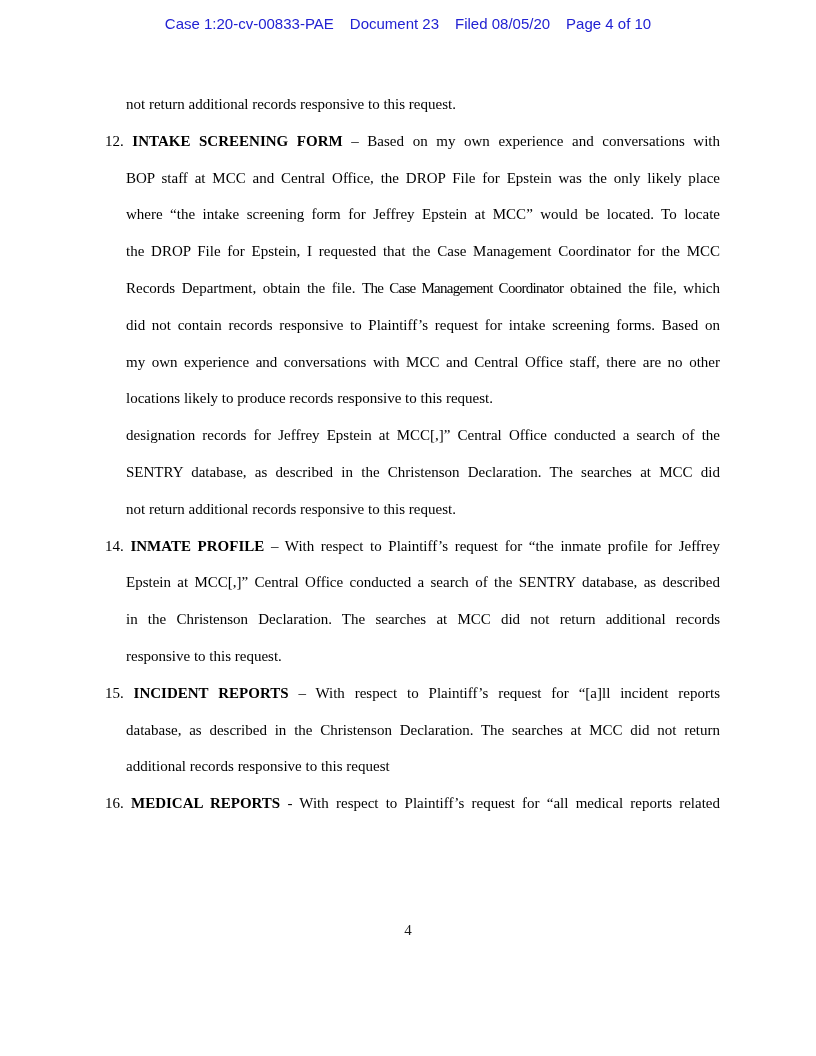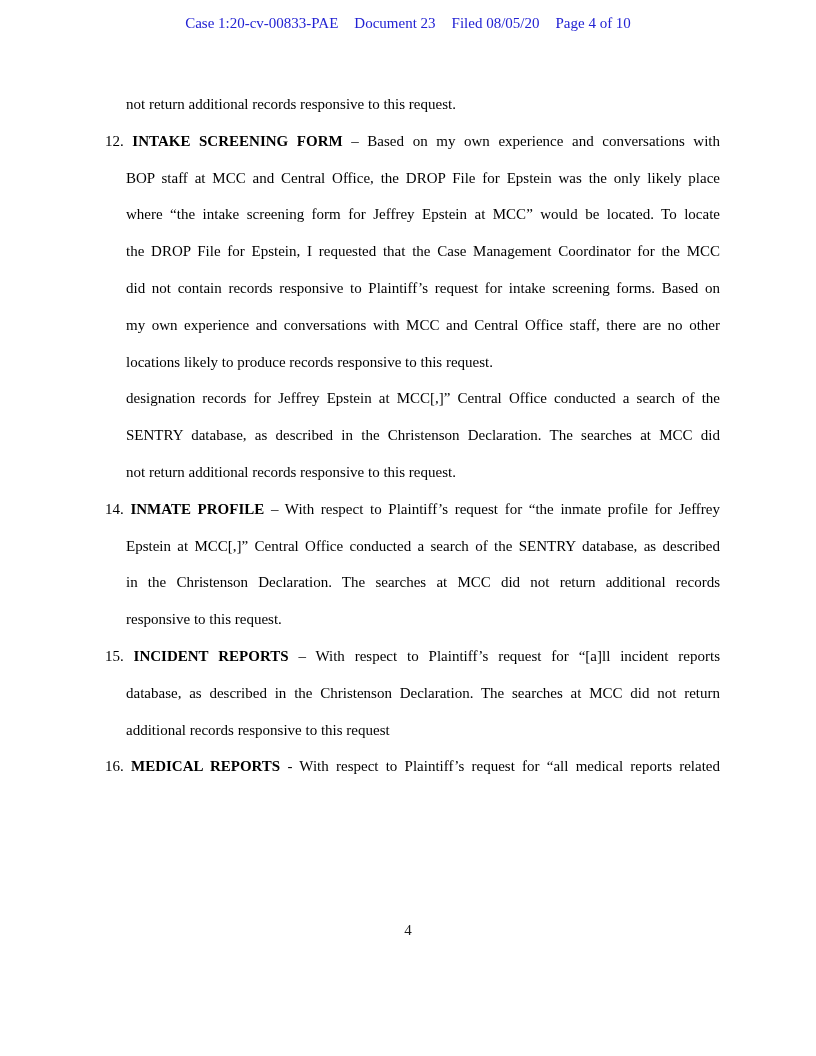--- a/index.html
+++ b/index.html
@@ -18,21 +18,21 @@
   }
   
   #stamp-header {
     position: absolute;
     top: 15px;
     left: 0;
     width: 100%;
     display: flex;
     justify-content: center;
     gap: 16px;
-    font-family: Liberation Serif, serif;
+    font-family: Liberation Sans, sans-serif;
     font-size: 15px;
     line-height: 17px;
     white-space: nowrap;
   }
   
   #doc-body {
     position: absolute;
     top: 86px;
     left: 126px;
     width: 594px;
@@ -86,20 +86,21 @@
     <span>Filed 08/05/20</span>
     <span>Page 4 of 10</span>
   </div>
 
   <div id="doc-body">
       <div class="line cont"><span>not return additional records responsive to this request.</span></div>
       <div class="line num just"><span>12. </span><span class="h">INTAKE SCREENING FORM</span><span> – Based on my own experience and conversations with</span></div>
       <div class="line cont just"><span>BOP staff at MCC and Central Office, the DROP File for Epstein was the only likely place</span></div>
       <div class="line cont just"><span>where “the intake screening form for Jeffrey Epstein at MCC” would be located. To locate</span></div>
       <div class="line cont just"><span>the DROP File for Epstein, I requested that the Case Management Coordinator for the MCC</span></div>
+      <div class="line cont just"><span>Records Department, obtain the file. </span><span class="c">The Case Management Coordinator</span><span> obtained the file, which</span></div>
       <div class="line cont just"><span>did not contain records responsive to Plaintiff’s request for intake screening forms. Based on</span></div>
       <div class="line cont just"><span>my own experience and conversations with MCC and Central Office staff, there are no other</span></div>
       <div class="line cont"><span>locations likely to produce records responsive to this request.</span></div>
       <div class="line cont just"><span>designation records for Jeffrey Epstein at MCC[,]” Central Office conducted a search of the</span></div>
       <div class="line cont just"><span>SENTRY database, as described in the Christenson Declaration. The searches at MCC did</span></div>
       <div class="line cont"><span>not return additional records responsive to this request.</span></div>
       <div class="line num just"><span>14. </span><span class="h">INMATE PROFILE</span><span> – With respect to Plaintiff’s request for “the inmate profile for Jeffrey</span></div>
       <div class="line cont just"><span>Epstein at MCC[,]” Central Office conducted a search of the SENTRY database, as described</span></div>
       <div class="line cont just"><span>in the Christenson Declaration. The searches at MCC did not return additional records</span></div>
       <div class="line cont"><span>responsive to this request.</span></div>

